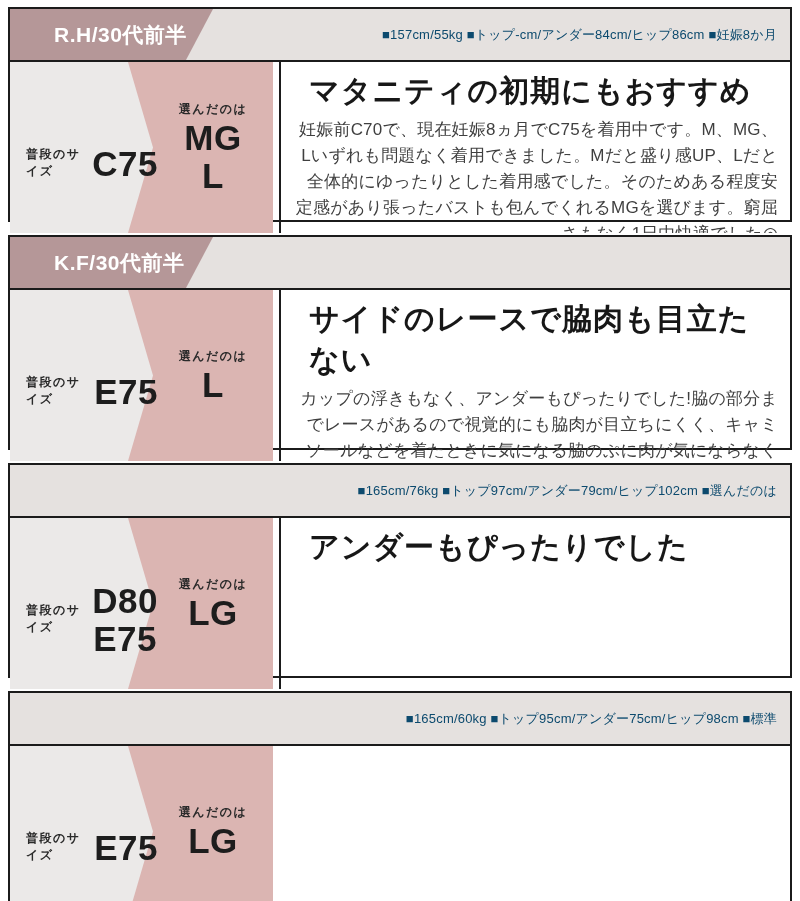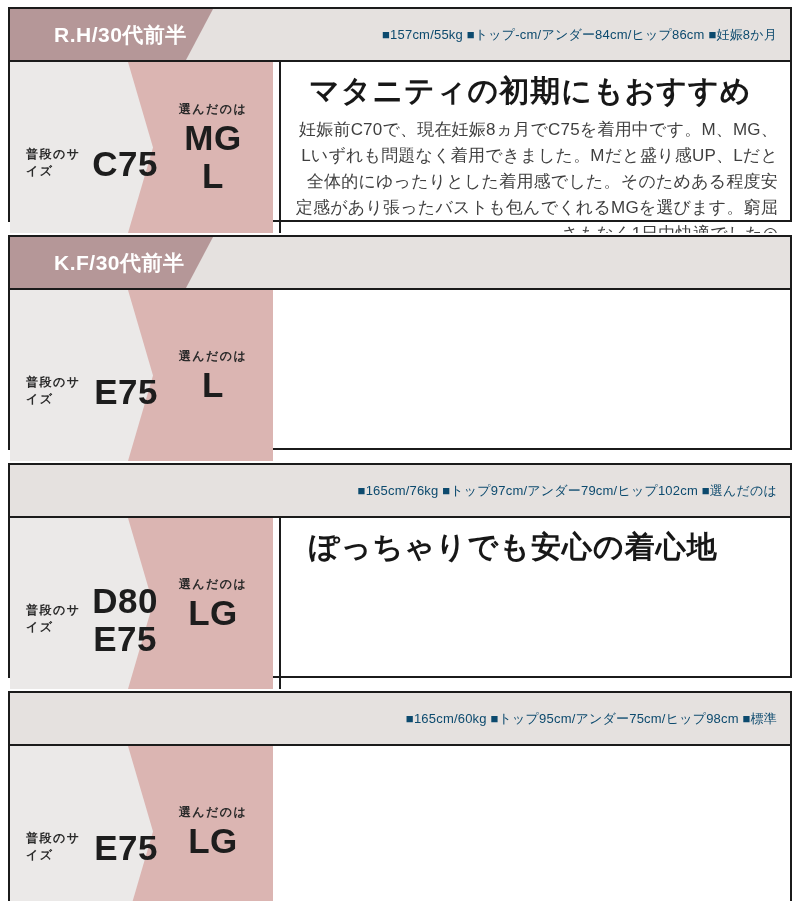--- a/index.html
+++ b/index.html
@@ -155,20 +155,24 @@
               <div class="size-line">E75</div>
             </div>
         </div>
         <div class="col-chosen">
           <div class="size-label">選んだのは</div>
           <div class="size-lines">
               <div class="size-line">L</div>
             </div>
         </div>
       </div>
+      <div class="review">
+        <div class="review-title">サイドのレースで脇肉も目立たない</div>
+        <div class="review-body">カップの浮きもなく、アンダーもぴったりでした!脇の部分までレースがあるので視覚的にも脇肉が目立ちにくく、キャミソールなどを着たときに気になる脇のぷに肉が気にならなくて嬉しいです♡結構しっかりめの着用感なのでオフの日用にワンサイズ上も購入するか検討中です!</div>
+      </div>
     </div>
   </div>
 
   <div class="card">
     <div class="card-header">
       <div class="stats">■165cm/76kg ■トップ97cm/アンダー79cm/ヒップ102cm ■選んだのは</div>
     </div>
     <div class="card-body">
       <div class="left-visual">
         <div class="chevron"></div>
@@ -180,21 +184,21 @@
             </div>
         </div>
         <div class="col-chosen">
           <div class="size-label">選んだのは</div>
           <div class="size-lines">
               <div class="size-line">LG</div>
             </div>
         </div>
       </div>
       <div class="review">
-        <div class="review-title">ぽっちゃりでも安心の着心地</div>
+        <div class="review-title">アンダーもぴったりでした</div>
       </div>
     </div>
   </div>
 
   <div class="card">
     <div class="card-header">
       <div class="stats">■165cm/60kg ■トップ95cm/アンダー75cm/ヒップ98cm ■標準</div>
     </div>
     <div class="card-body">
       <div class="left-visual">

